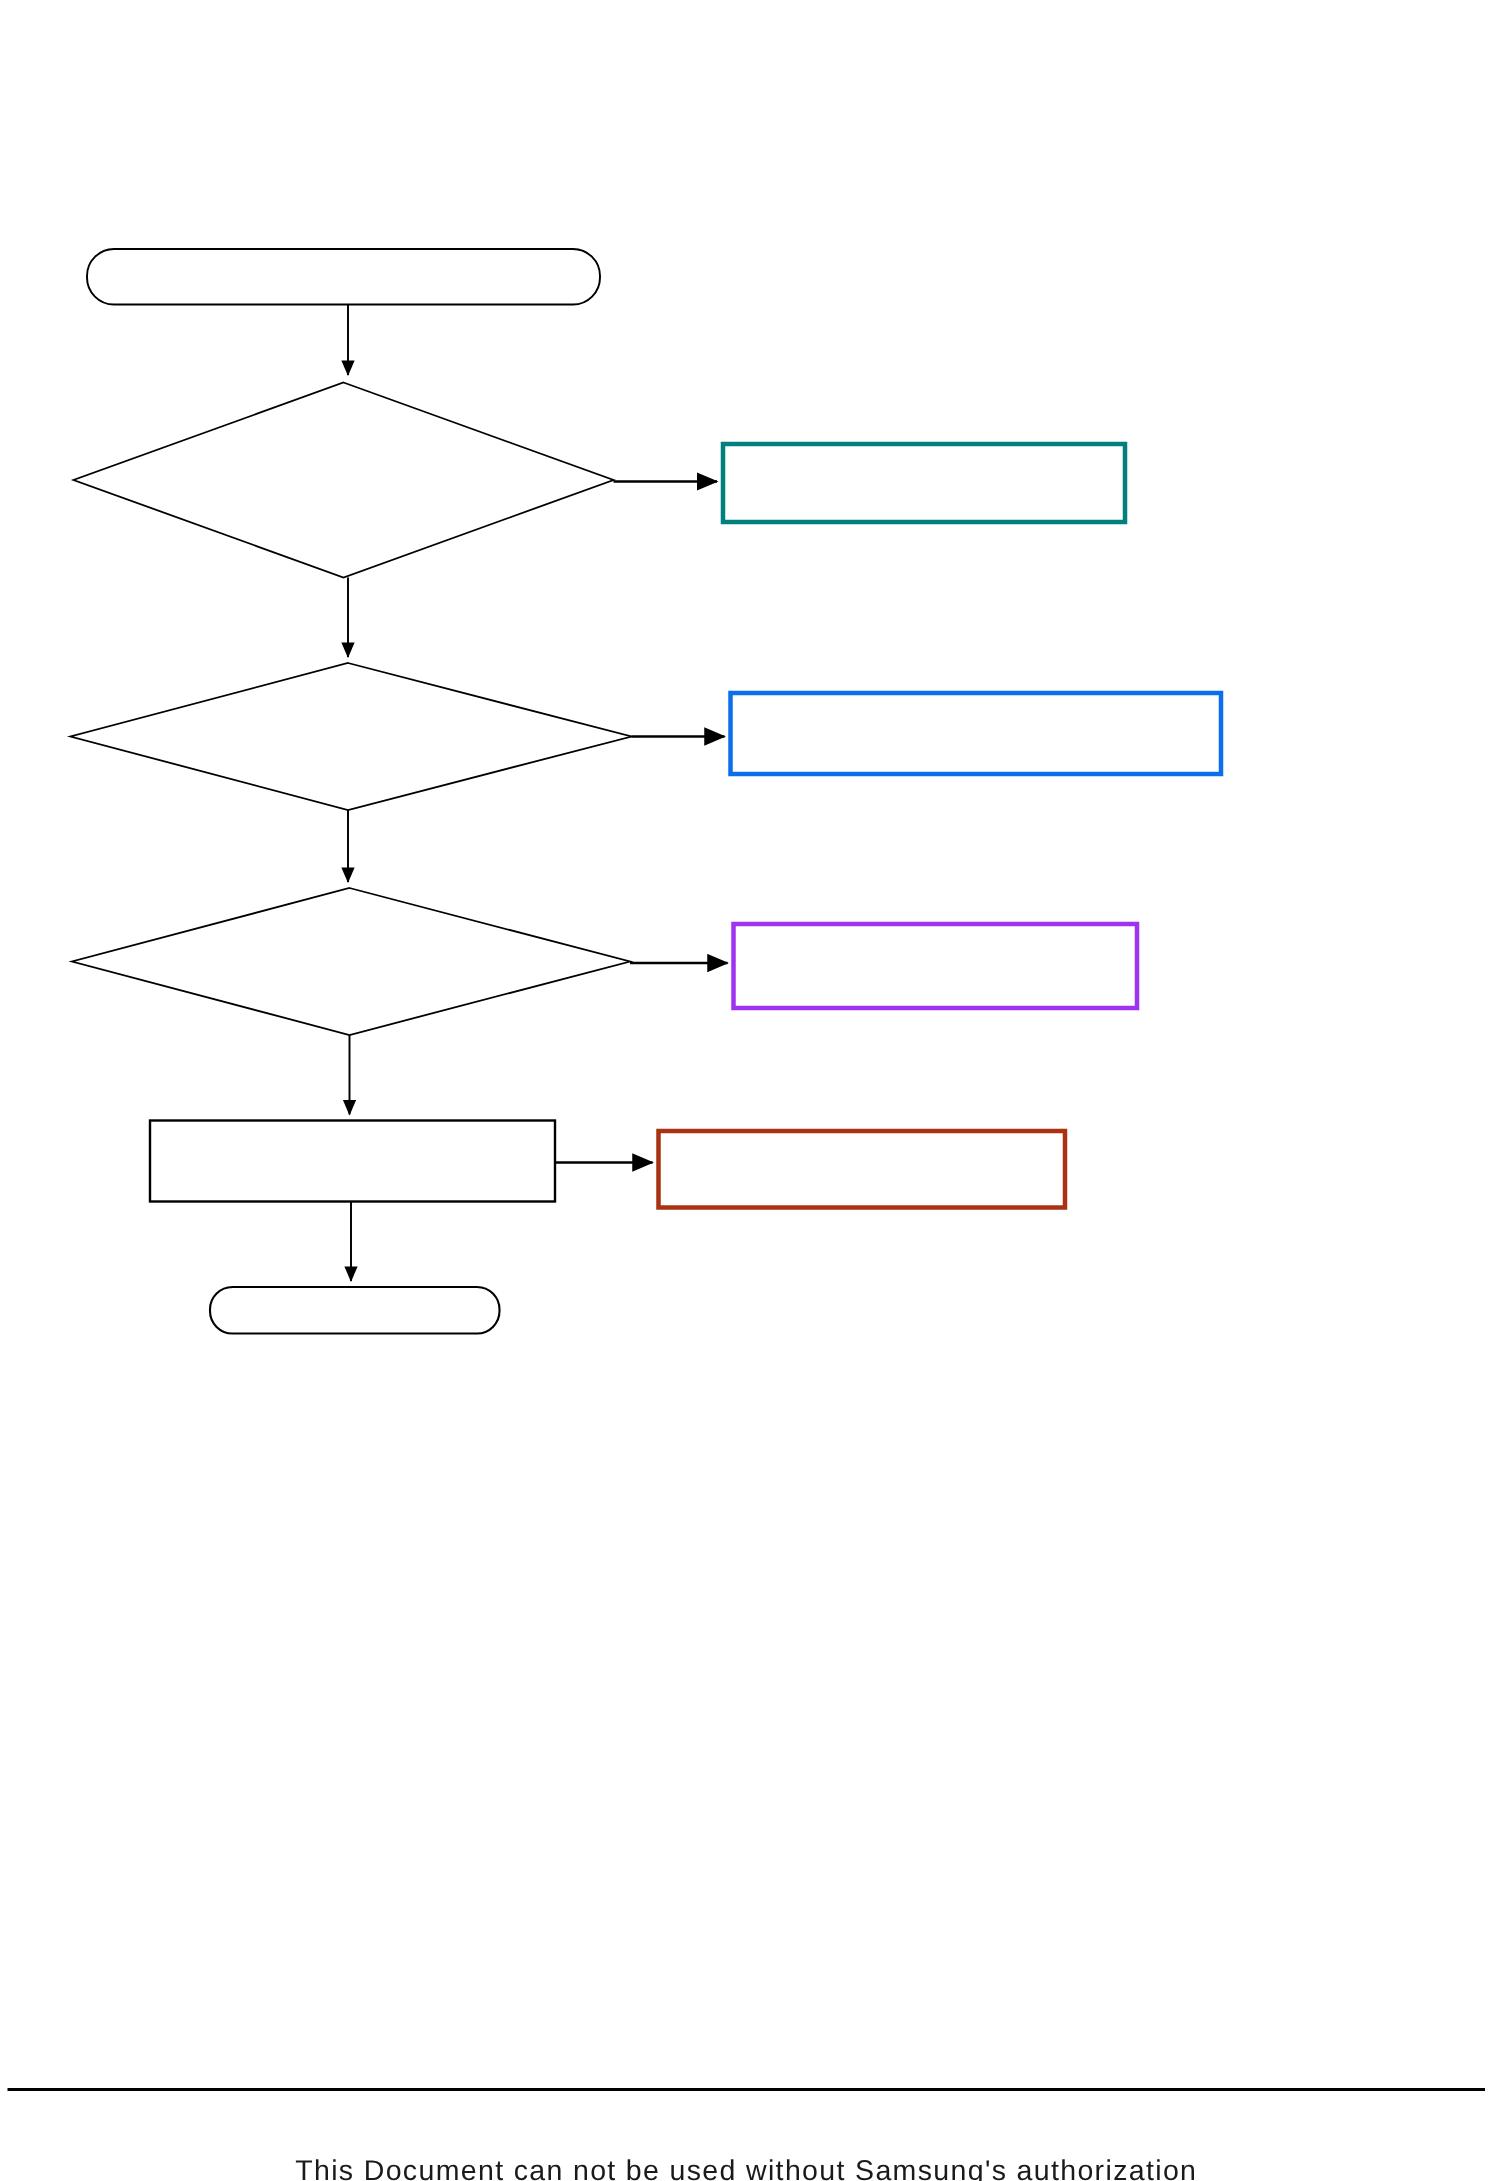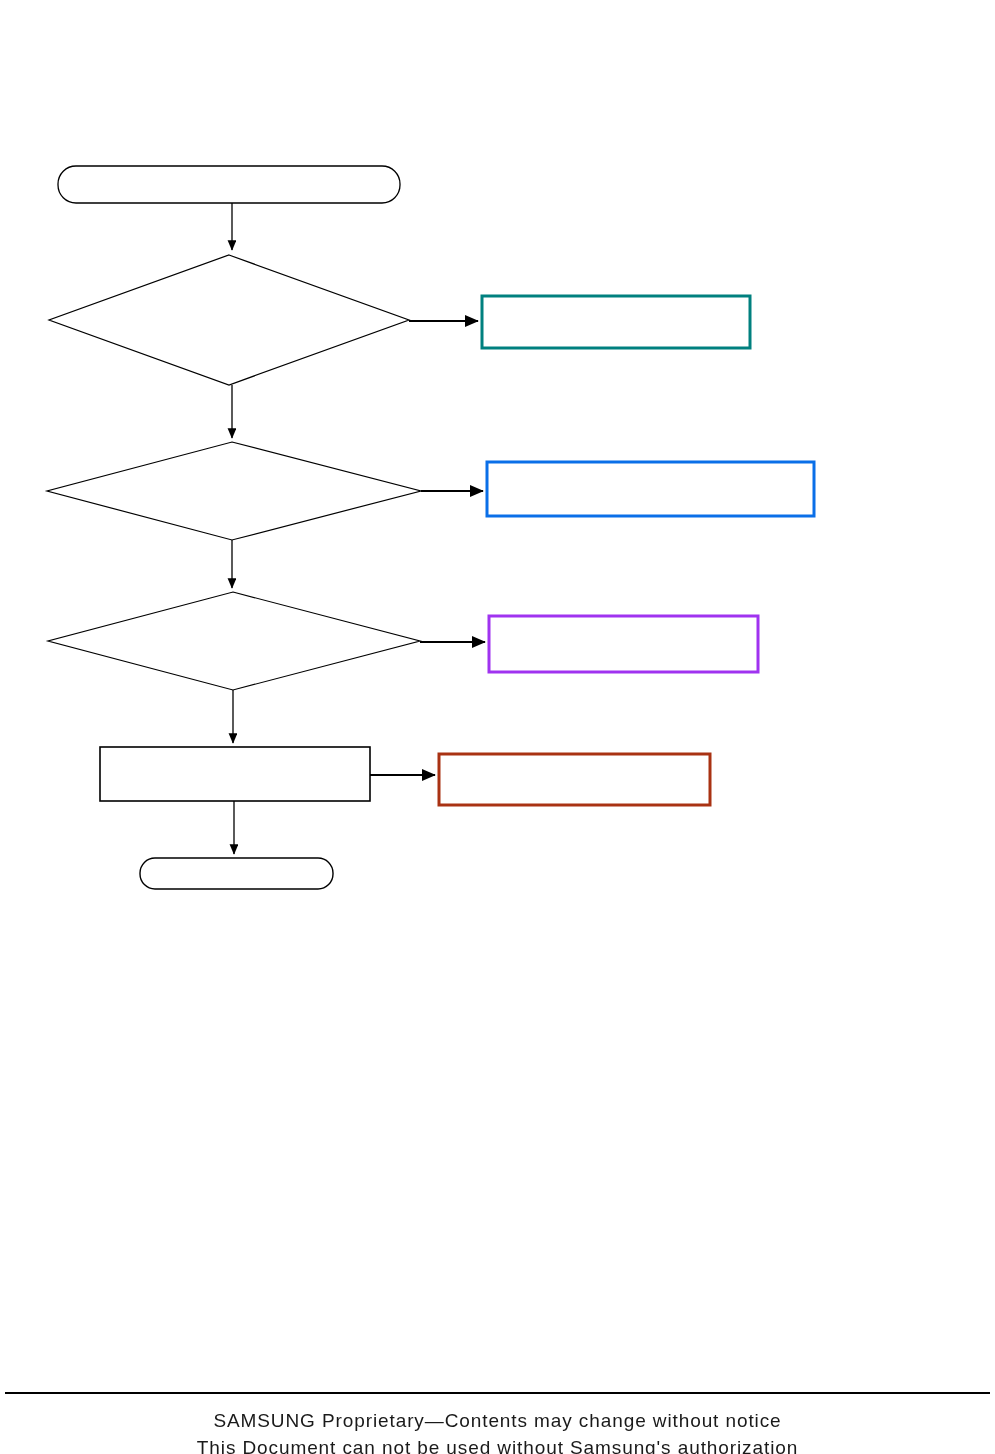--- a/index.html
+++ b/index.html
@@ -139,17 +139,16 @@
     <line x1="234" y1="801" x2="234" y2="854" stroke="#000000" stroke-width="1.3" marker-end="url(#arrow-black)"></line>
 
     <g>
       <rect x="140" y="858" width="193" height="31" rx="15" ry="15" fill="#ffffff" stroke="#000000" stroke-width="1.4"></rect>
       <text class="shape-label" x="236" y="878" text-anchor="middle"></text>
     </g>
   </svg>
 
   <div id="footer">
     <div id="footer-rule"></div>
-    <div class="footer-line" id="footer-line-1">SAMSUNG Proprietary—Contents may change without notice</div>
     <div class="footer-line" id="footer-line-2">This Document can not be used without Samsung's authorization</div>
   </div>
 
 </div>
 
 </body></html>

